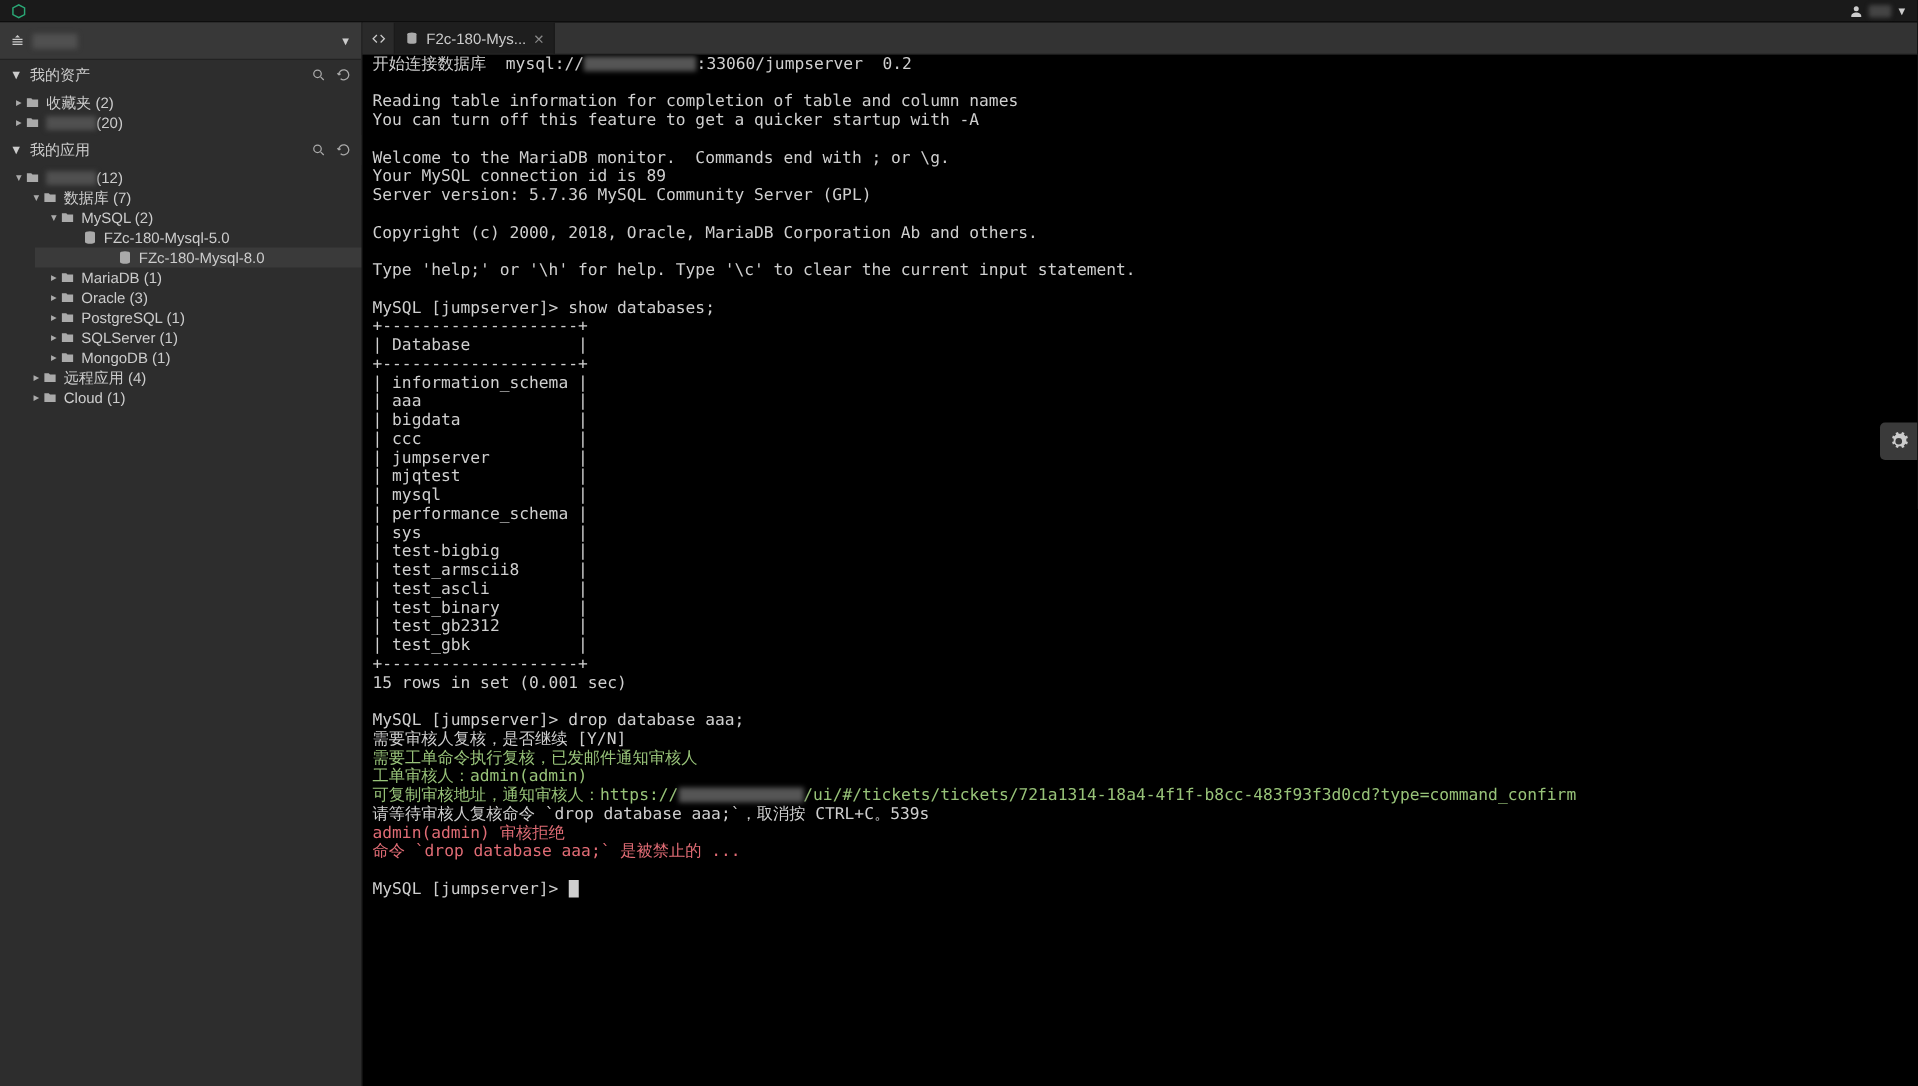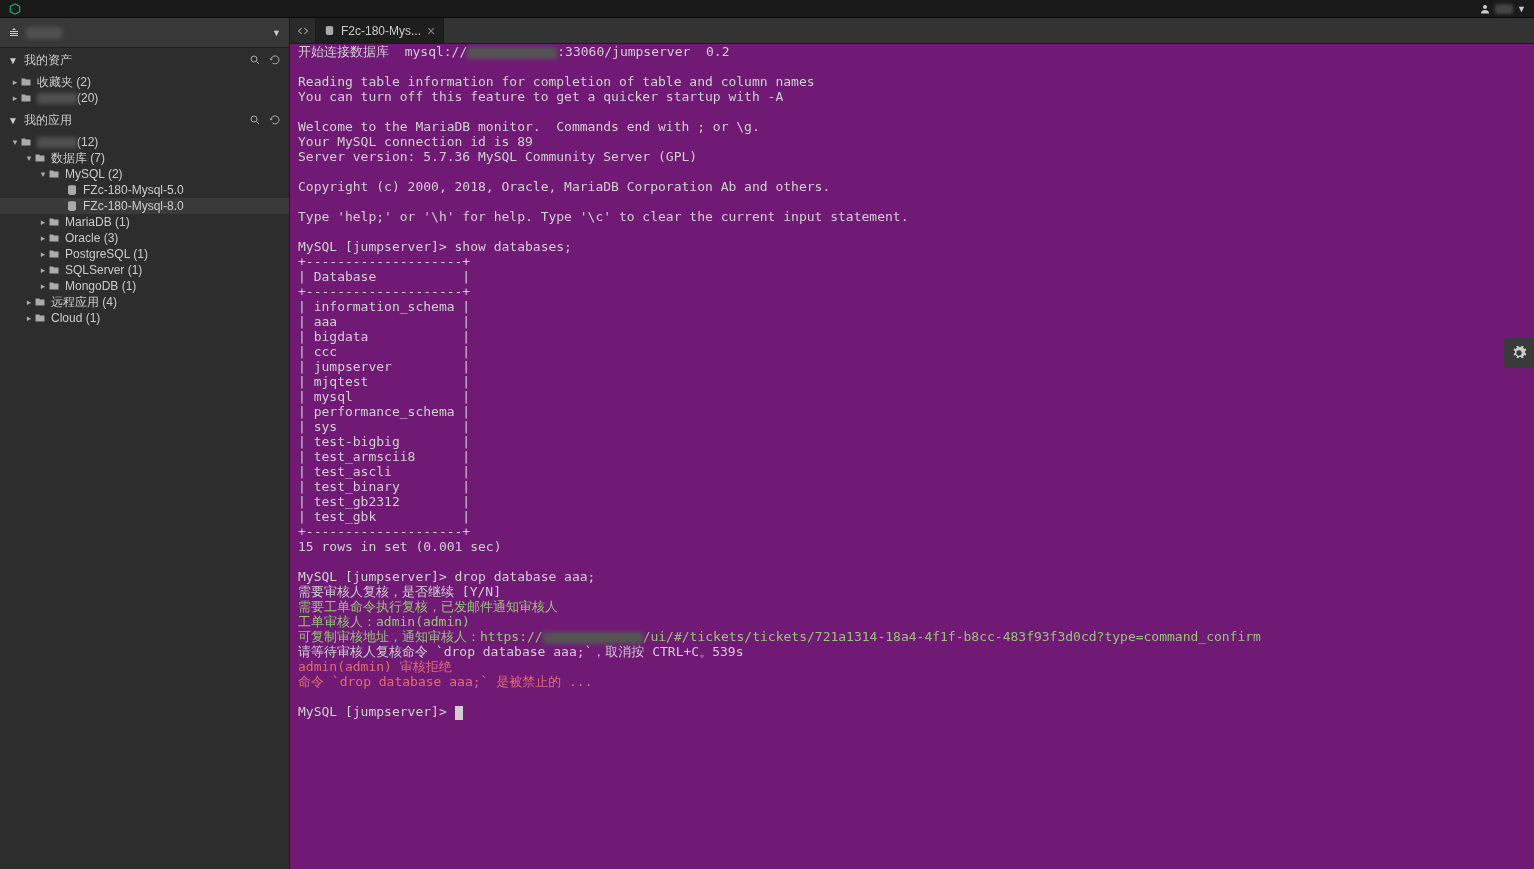--- a/index.html
+++ b/index.html
@@ -69,34 +69,34 @@
 .tree { padding: 2px 0; }
 .tree-row {
   display: flex;
   align-items: center;
   height: 16px;
   padding-right: 8px;
   cursor: pointer;
   color: #ccc;
   white-space: nowrap;
 }
-.tree-row.selected { background: #3a3a3a; }
+.tree-row.selected { background: #3a3a3a; margin-left: 28px; }
 .tree-caret { width: 10px; text-align: center; font-size: 9px; color:#aaa;}
 .tree-icon { width: 12px; height: 12px; margin-right: 5px; fill:#aaa;}
 .tree-icon.db { fill:#aaa;}
 .blur-span { display:inline-block; width:40px; height:11px; background:#505050; filter:blur(2px); vertical-align:middle;}
 .ind-1 { padding-left: 10px; }
 .ind-2 { padding-left: 24px; }
 .ind-3 { padding-left: 38px; }
 .ind-5 { padding-left: 66px; }
 .content {
   flex: 1;
   display: flex;
   flex-direction: column;
-  background: #701a75;
+  background: #000000;
   position: relative;
 }
 .tab-bar {
   height: 26px;
   background: #333;
   display: flex;
   align-items: stretch;
   border-bottom: 1px solid #1a1a1a;
 }
 .tab-btn {

